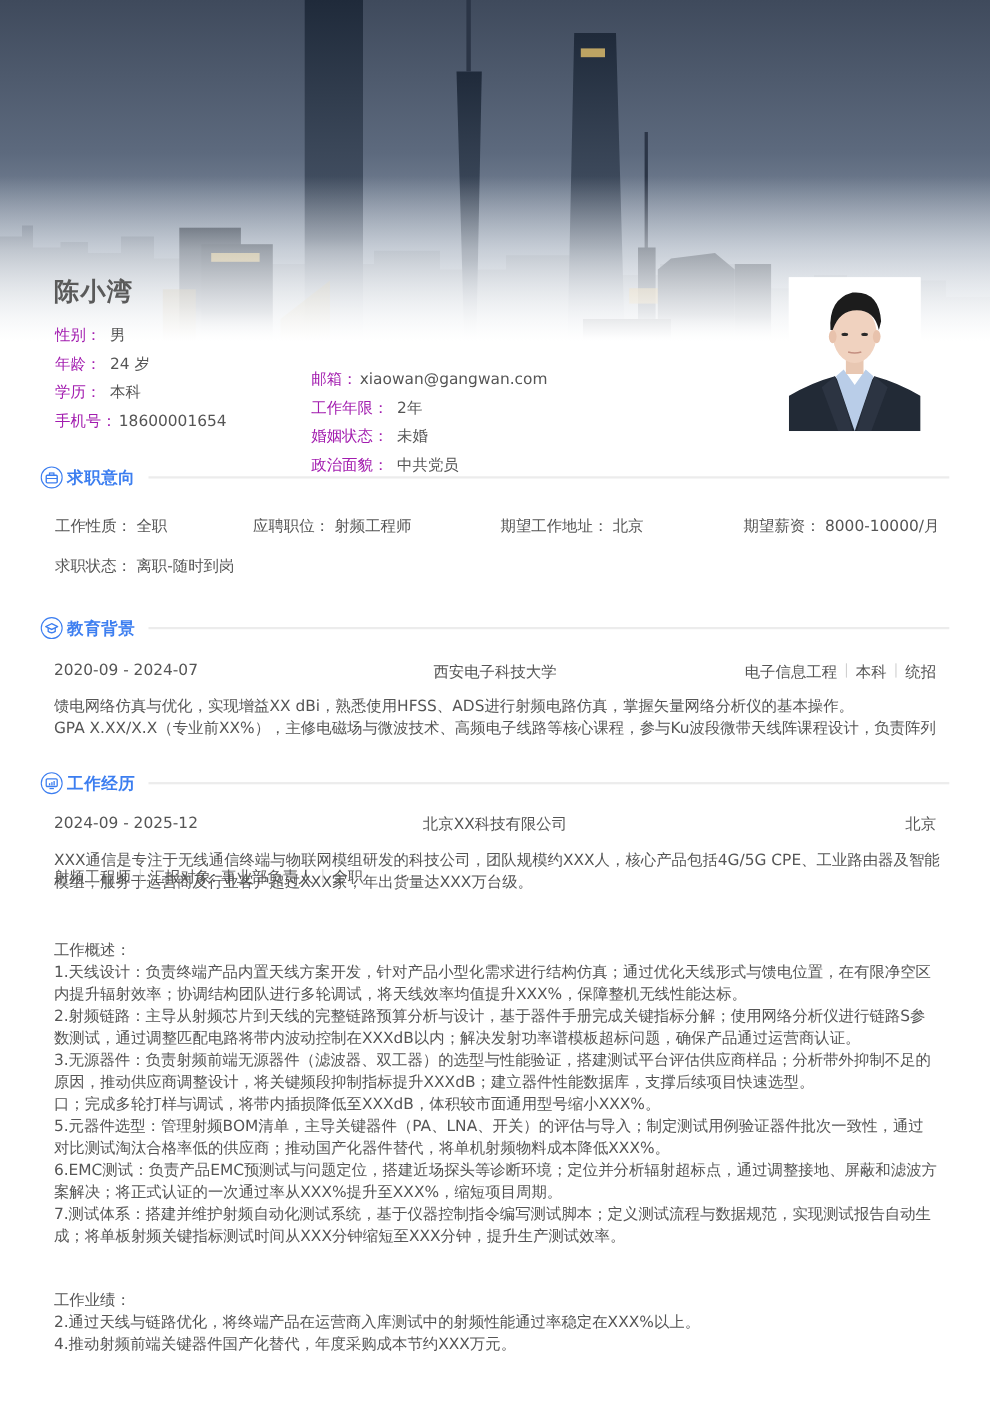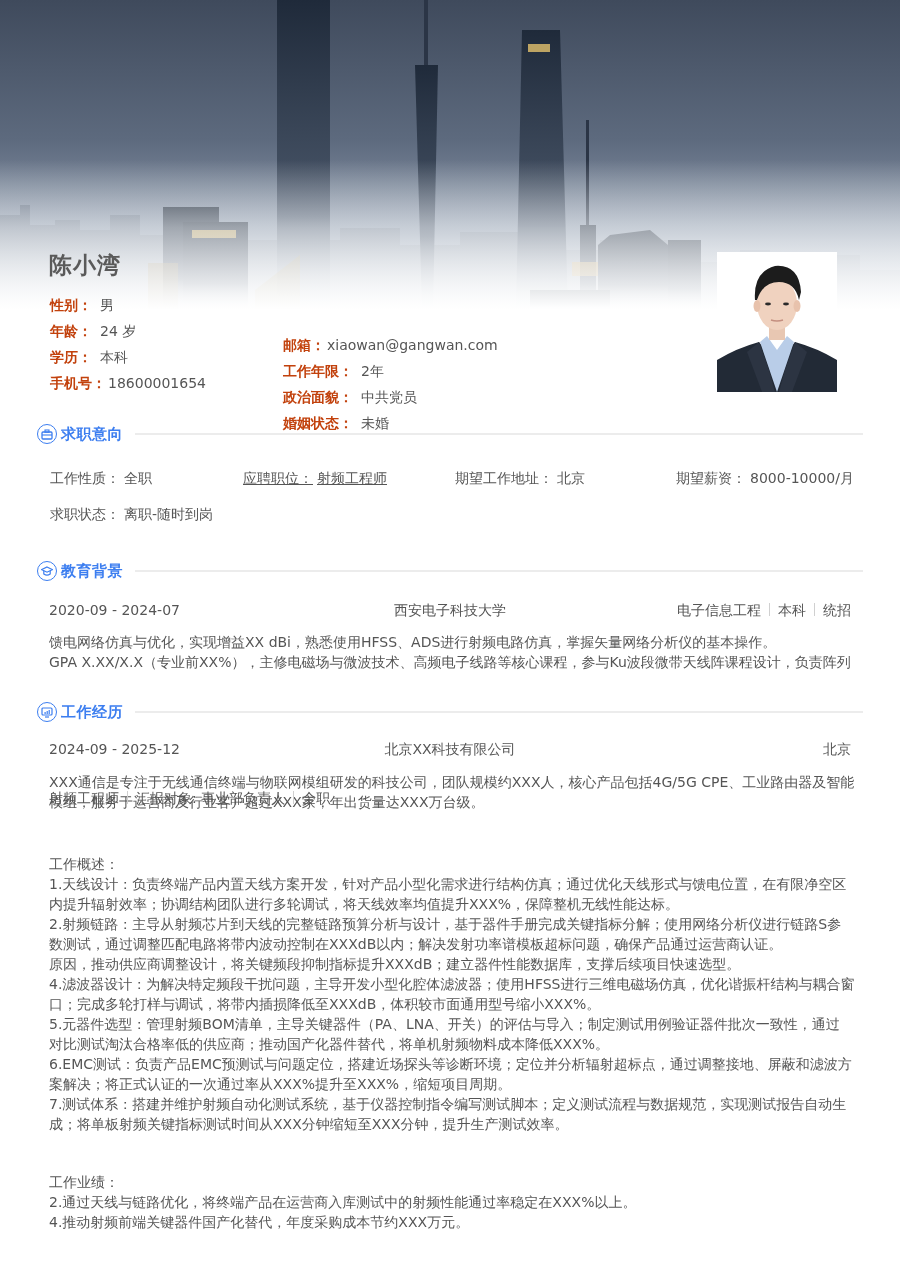--- a/index.html
+++ b/index.html
@@ -16,21 +16,21 @@
     position: absolute; left: 0; bottom: 0; width: 100%; height: 150px;
     background: linear-gradient(180deg, rgba(255,255,255,0) 0%, rgba(240,243,246,0.6) 45%, rgba(255,255,255,1) 100%);
   }
 
   .name {
     position: absolute; left: 49px; top: 250px; font-size: 23px; font-weight: bold; color: #5a5a5a; letter-spacing: 1px;
   }
 
   .info { position: absolute; font-size: 14px; color: #555; line-height: 26px; }
   .info .row { display: flex; white-space: nowrap; }
-  .info .lbl { color: #c2410c; font-weight: bold; }
+  .info .lbl { color: #a21caf; }
   .info .val { color: #555; margin-left: 8px; }
   .info.col1 { left: 50px; top: 292px; }
   .info.col2 { left: 283px; top: 292px; margin-top: 40px; }
   .info.col2 .row.email .val { margin-left: 2px; }
   .info.col1 .row.phone .val { margin-left: 2px; }
 
   .photo {
     position: absolute; left: 717px; top: 252px; width: 120px; height: 140px; background: #ffffff; overflow: hidden;
   }
 
@@ -129,26 +129,26 @@
 <div class="info col2">
   <div class="row email">
     <span class="lbl">邮箱：</span>
     <span class="val">xiaowan@gangwan.com</span>
   </div>
   <div class="row">
     <span class="lbl">工作年限：</span>
     <span class="val">2年</span>
   </div>
   <div class="row">
+    <span class="lbl">婚姻状态：</span>
+    <span class="val">未婚</span>
+  </div>
+  <div class="row">
     <span class="lbl">政治面貌：</span>
     <span class="val">中共党员</span>
-  </div>
-  <div class="row">
-    <span class="lbl">婚姻状态：</span>
-    <span class="val">未婚</span>
   </div>
 </div>
 
 <div class="photo">
   <svg width="120" height="140" viewBox="0 0 120 140">
     <rect width="120" height="140" fill="#ffffff"></rect>
 
     <path d="M0 140 L0 108 Q20 96 42 90 L60 112 L78 90 Q100 96 120 108 L120 140 Z" fill="#222a36"></path>
 
     <path d="M43 90 L60 140 L77 90 L70 84 L60 98 L50 84 Z" fill="#b9cde8"></path>
@@ -179,21 +179,21 @@
       <rect x="4" y="1" width="4" height="2.2" fill="none" stroke="#3c7ef0" stroke-width="1.1"></rect>
       <line x1="1" y1="6" x2="11" y2="6" stroke="#3c7ef0" stroke-width="1.1"></line>
     </svg>
   </span>
   <span class="title">求职意向</span>
   <span class="line"></span>
 </div>
 
 <div class="jobrow" style="top:470px;">
   <span style="left:0;"><span style="position:static">工作性质：</span><span style="position:static;margin-left:4px">全职</span></span>
-  <span style="left:193px;text-decoration:underline;"><span style="position:static">应聘职位：</span><span style="position:static;margin-left:4px">射频工程师</span></span>
+  <span style="left:180px;"><span style="position:static">应聘职位：</span><span style="position:static;margin-left:4px">射频工程师</span></span>
   <span style="left:405px;text-align:center;"><span style="position:static">期望工作地址：</span><span style="position:static;margin-left:4px">北京</span></span>
   <span style="left:626px;"><span style="position:static">期望薪资：</span><span style="position:static;margin-left:4px">8000-10000/月</span></span>
 </div>
 <div class="jobrow" style="top:506px;">
   <span style="left:0;"><span style="position:static">求职状态：</span><span style="position:static;margin-left:4px">离职-随时到岗</span></span>
 </div>
 
 <div class="section-head" style="top:559px;">
   <span class="ico">
     <svg width="12" height="11" viewBox="0 0 12 11">
@@ -246,22 +246,22 @@
 <div class="para" style="top:788px;">
   <span>射频工程师</span><span class="sep"></span><span>汇报对象: 事业部负责人</span><span class="sep"></span><span>全职</span>
 </div>
 
 <div class="para lines" style="top:854px;">
   <div>工作概述：</div>
   <div>1.天线设计：负责终端产品内置天线方案开发，针对产品小型化需求进行结构仿真；通过优化天线形式与馈电位置，在有限净空区</div>
   <div>内提升辐射效率；协调结构团队进行多轮调试，将天线效率均值提升XXX%，保障整机无线性能达标。</div>
   <div>2.射频链路：主导从射频芯片到天线的完整链路预算分析与设计，基于器件手册完成关键指标分解；使用网络分析仪进行链路S参</div>
   <div>数测试，通过调整匹配电路将带内波动控制在XXXdB以内；解决发射功率谱模板超标问题，确保产品通过运营商认证。</div>
+  <div>3.无源器件：负责射频前端无源器件（滤波器、双工器）的选型与性能验证，搭建测试平台评估供应商样品；分析带外抑制不足的</div>
   <div>原因，推动供应商调整设计，将关键频段抑制指标提升XXXdB；建立器件性能数据库，支撑后续项目快速选型。</div>
-  <div>4.滤波器设计：为解决特定频段干扰问题，主导开发小型化腔体滤波器；使用HFSS进行三维电磁场仿真，优化谐振杆结构与耦合窗</div>
   <div>口；完成多轮打样与调试，将带内插损降低至XXXdB，体积较市面通用型号缩小XXX%。</div>
   <div>5.元器件选型：管理射频BOM清单，主导关键器件（PA、LNA、开关）的评估与导入；制定测试用例验证器件批次一致性，通过</div>
   <div>对比测试淘汰合格率低的供应商；推动国产化器件替代，将单机射频物料成本降低XXX%。</div>
   <div>6.EMC测试：负责产品EMC预测试与问题定位，搭建近场探头等诊断环境；定位并分析辐射超标点，通过调整接地、屏蔽和滤波方</div>
   <div>案解决；将正式认证的一次通过率从XXX%提升至XXX%，缩短项目周期。</div>
   <div>7.测试体系：搭建并维护射频自动化测试系统，基于仪器控制指令编写测试脚本；定义测试流程与数据规范，实现测试报告自动生</div>
   <div>成；将单板射频关键指标测试时间从XXX分钟缩短至XXX分钟，提升生产测试效率。</div>
 </div>
 
 <div class="para lines" style="top:1172px;">

